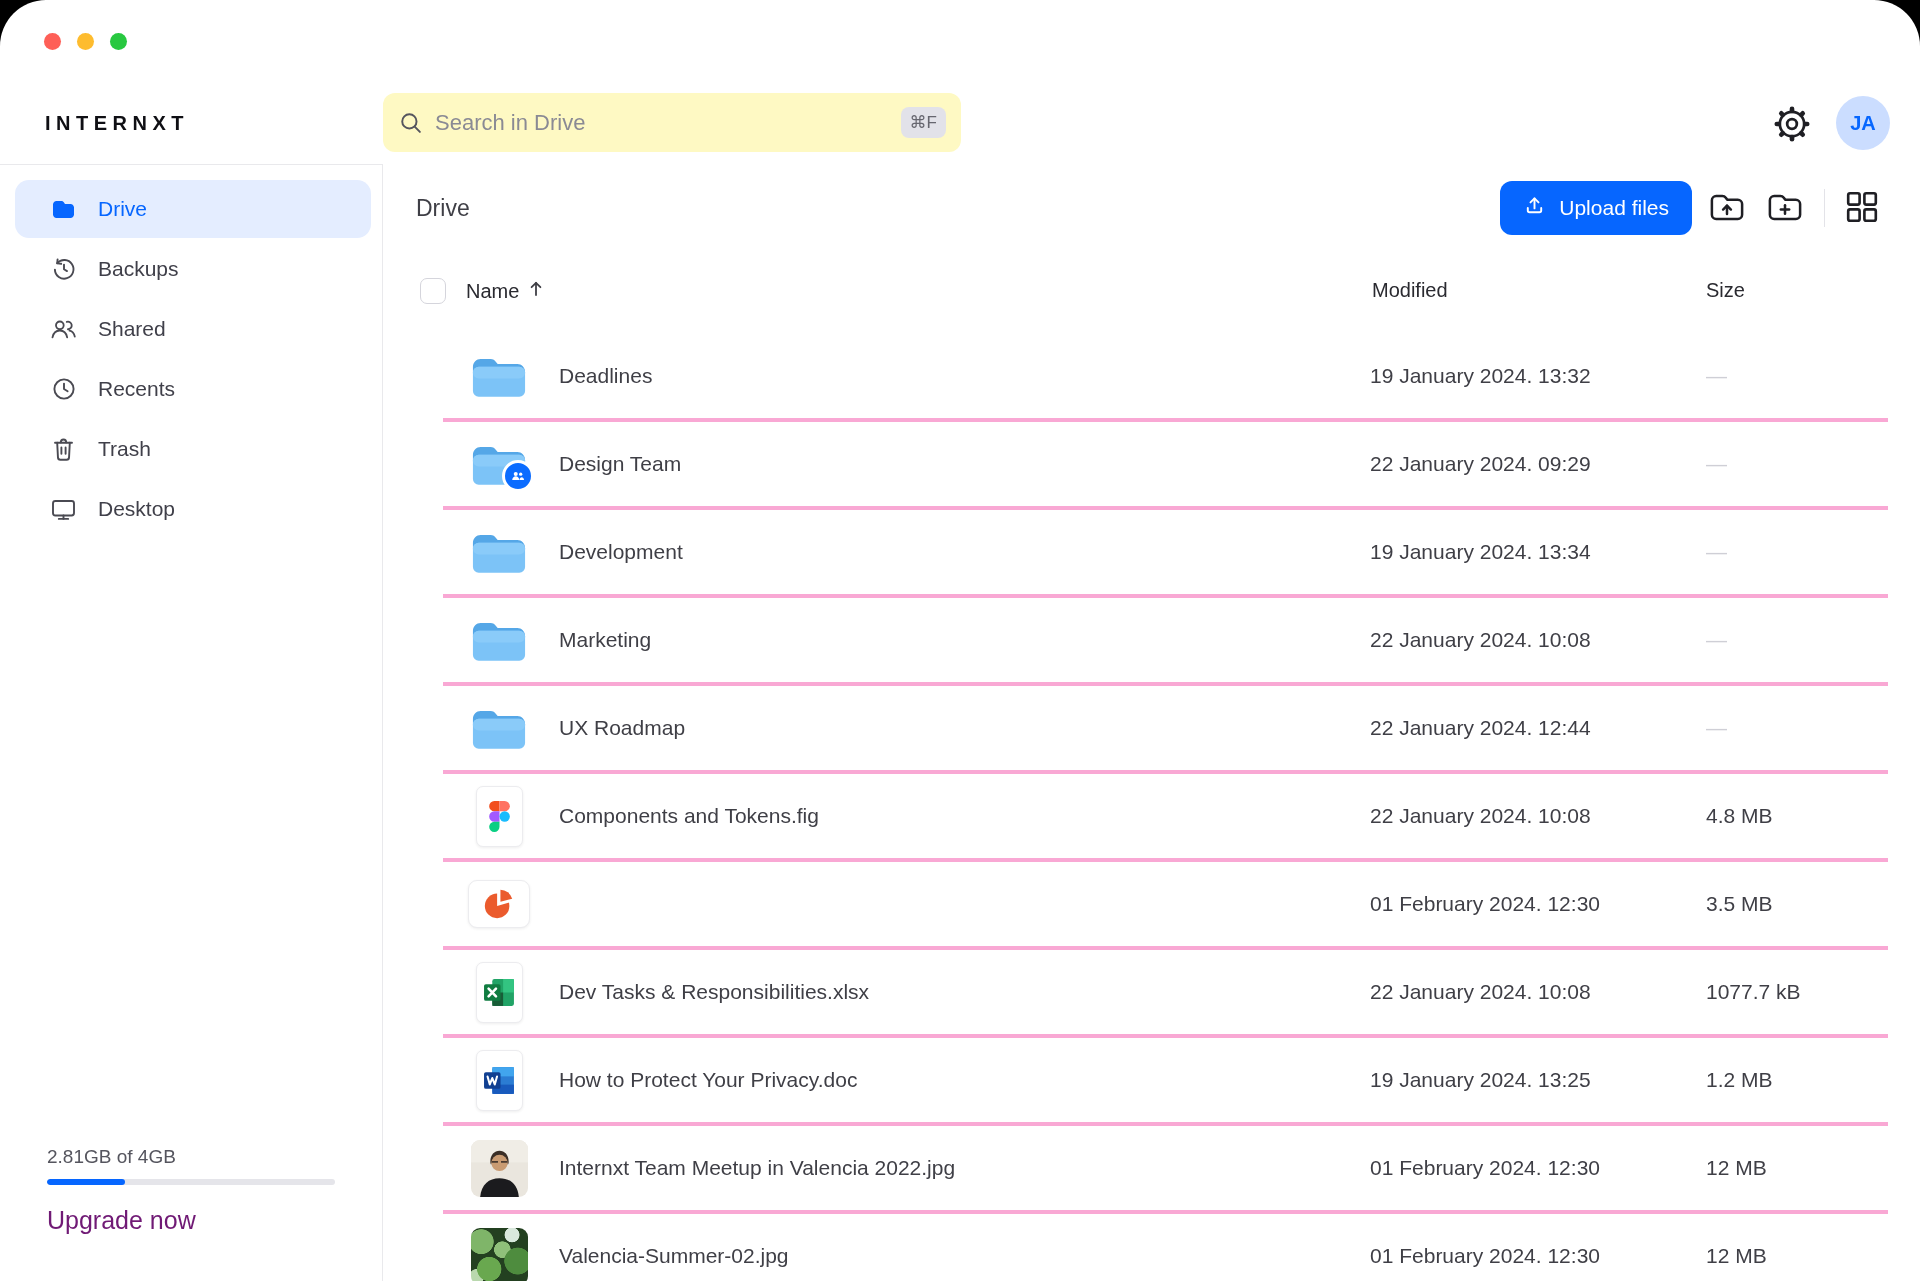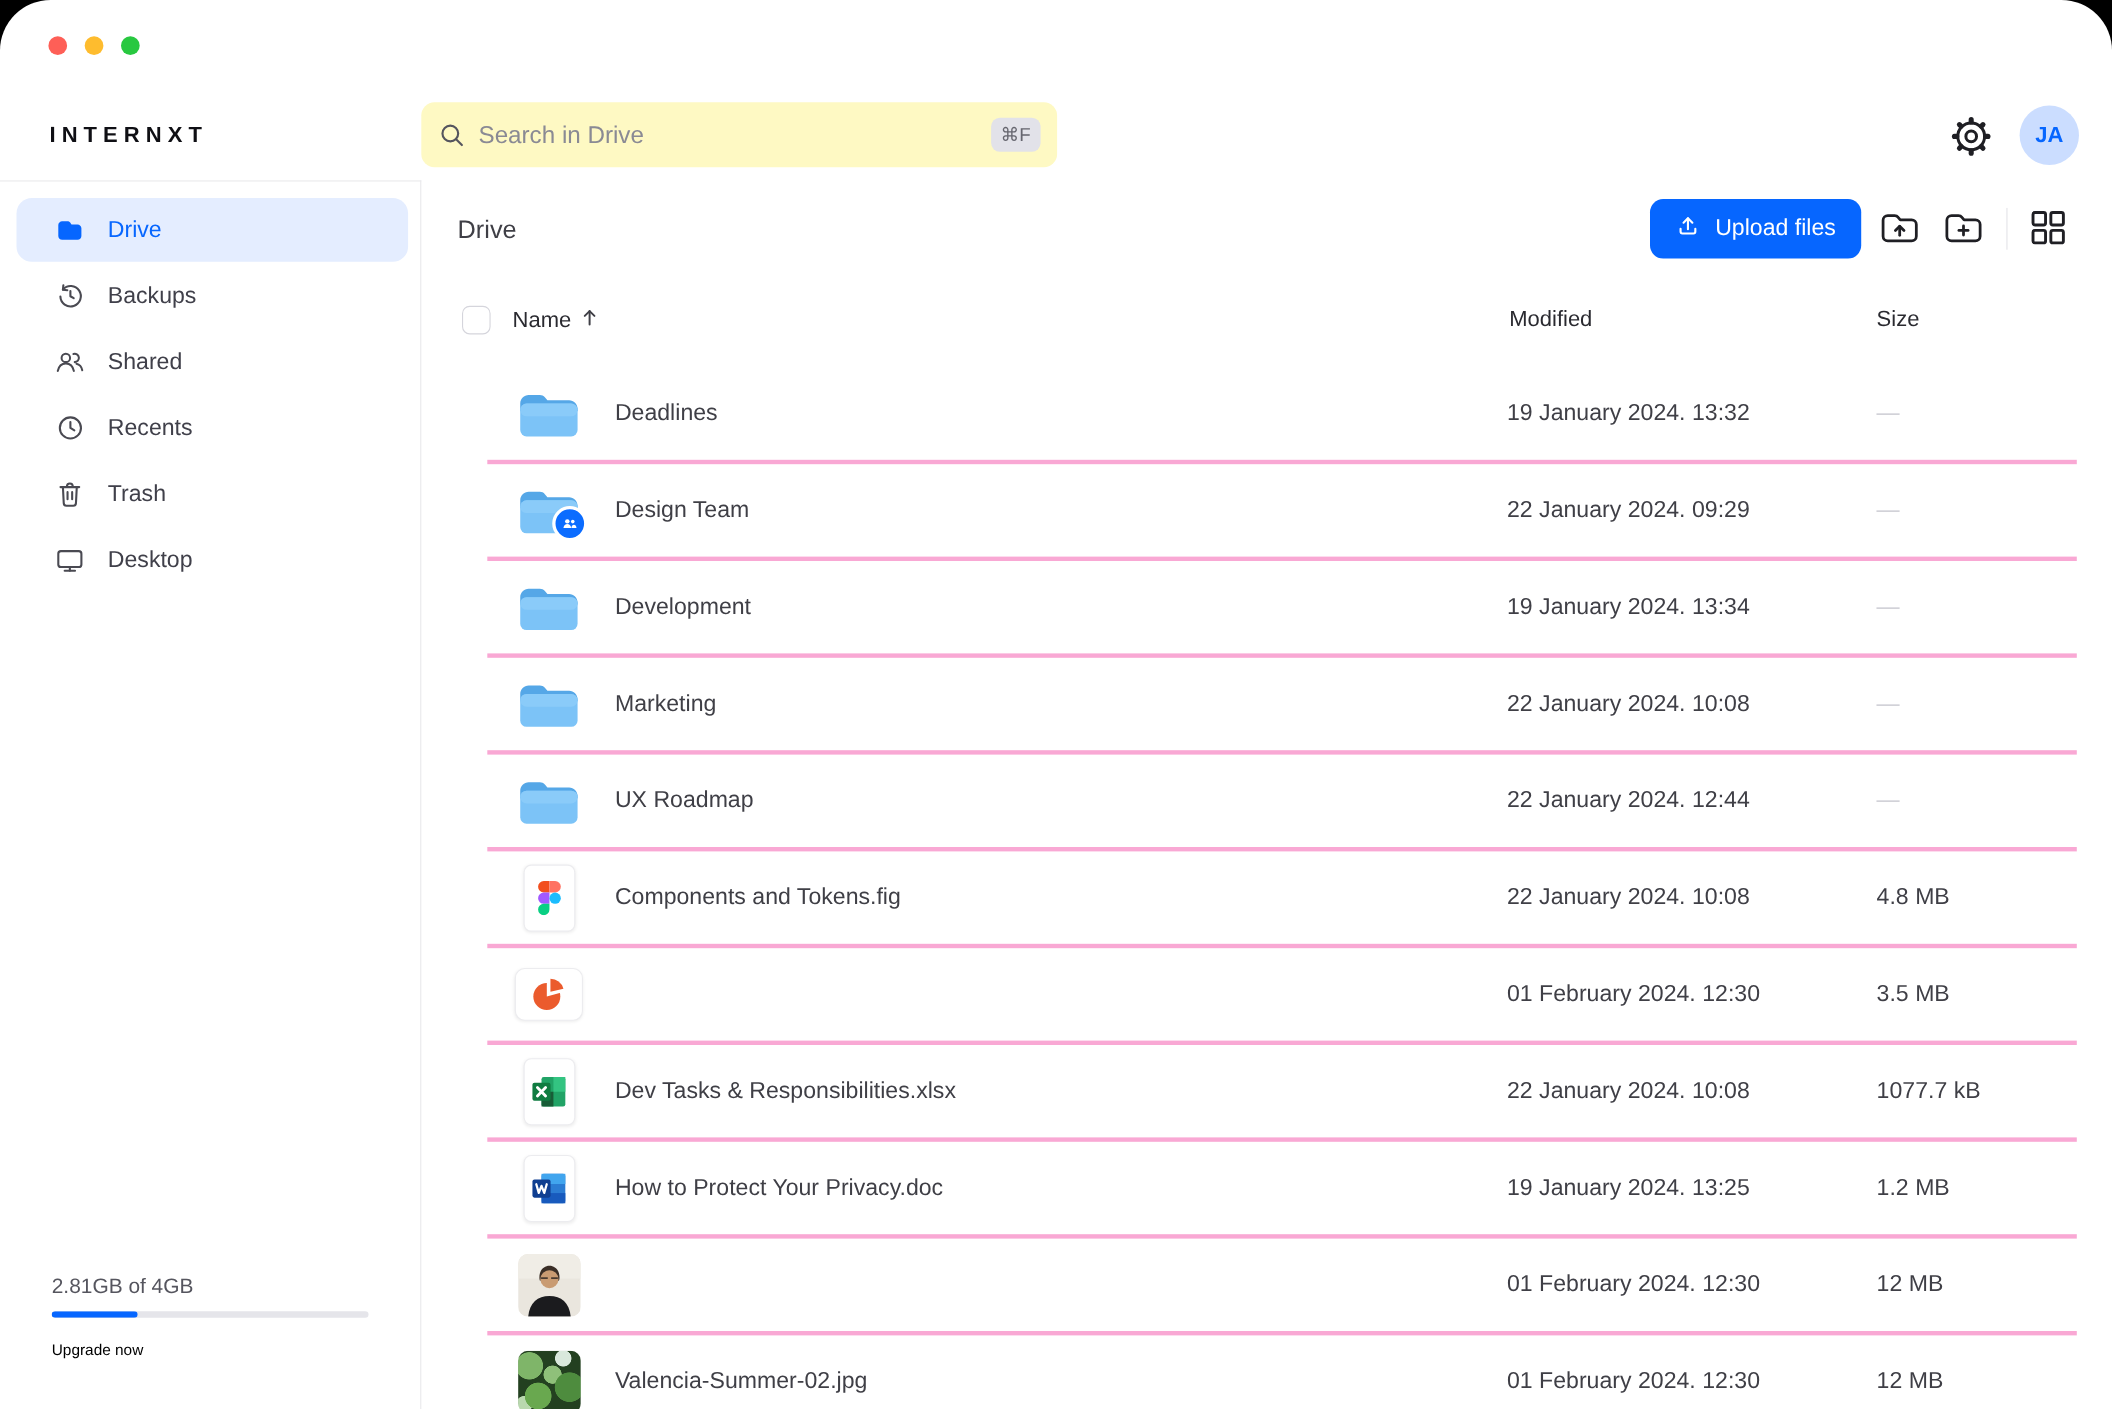--- a/index.html
+++ b/index.html
@@ -24,21 +24,21 @@
   .app-body{position:absolute;top:164px;left:0;right:0;bottom:0;display:flex;}
   .sidebar{width:383px;flex:0 0 auto;border-right:1px solid #E9E9EC;border-top:1px solid #E9E9EC;position:relative;box-sizing:border-box;}
   .nav{padding:15px 11px 0 15px;}
   .nav-item{height:58px;border-radius:14px;display:flex;align-items:center;padding-left:35px;margin-bottom:2px;font-size:21px;color:#40404A;cursor:pointer;}
   .nav-item .nicon{width:27px;height:27px;margin-right:21px;display:flex;align-items:center;justify-content:center;}
   .nav-item.active{background:#E4EDFF;color:#0666FF;font-weight:500;}
   .storage{position:absolute;left:47px;bottom:46px;width:288px;}
   .usage{font-size:19px;color:#55555E;margin-bottom:11px;}
   .bar{height:6px;background:#E5E5EA;border-radius:3px;margin-bottom:21px;overflow:hidden;}
   .bar-fill{height:100%;background:#0666FF;border-radius:3px;}
-  .upgrade{font-size:14px;color:#000000;font-weight:500;cursor:pointer;}
+  .upgrade{font-size:25px;color:#701a75;font-weight:500;cursor:pointer;}
 
   
   .main{flex:1;position:relative;}
   .page-title{position:absolute;left:33px;top:31px;font-size:23px;font-weight:500;color:#3F3F46;}
   .toolbar{position:absolute;right:35px;top:17px;height:54px;display:flex;align-items:center;}
   .upload-btn{height:54px;border-radius:12px;background:#0666FF;border:none;color:#fff;font-family:inherit;font-size:21px;font-weight:500;display:flex;align-items:center;gap:13px;padding:0 23px;cursor:pointer;}
   .icon-btn{width:46px;height:46px;display:flex;align-items:center;justify-content:center;background:none;border:none;padding:0;cursor:pointer;}
   .tb-gap{width:12px;}
   .tb-divider{width:1px;height:38px;background:#E3E3E8;margin:0 14px 0 16px;}
 
@@ -384,20 +384,21 @@
             <div class="cell-icon">
               <div class="thumb"><svg width="57" height="57" viewBox="0 0 56 56">
                   <rect width="56" height="56" fill="#EAE6DE"></rect>
                   <rect width="56" height="22" fill="#F0EDE6"></rect>
                   <path d="M19 21 c0-6.5 4-10.5 9-10.5 s9 4 9 10.5 c0 1.6-.3 2.7-.9 3.4 -.4-3.4-3-4.6-8.1-4.6 s-7.7 1.2-8.1 4.6 C19.3 23.7 19 22.6 19 21 Z" fill="#3A2E26"></path>
                   <circle cx="28" cy="22.5" r="8" fill="#C99B72"></circle>
                   <path d="M20.5 21.5 h6 M29.5 21.5 h6" stroke="#4a3b30" stroke-width="1.6"></path>
                   <path d="M9 56 c1.2-12.5 8.5-18.5 19-18.5 s17.8 6 19 18.5 Z" fill="#1B1B1E"></path>
                 </svg></div>
             </div>
+            <div class="cell-name">Internxt Team Meetup in Valencia 2022.jpg</div>
             <div class="cell-modified">01 February 2024. 12:30</div>
             <div class="cell-size">12 MB</div>
           </div>
           <div class="row">
             <div class="cell-icon">
               <div class="thumb thumb-foliage"></div>
             </div>
             <div class="cell-name">Valencia-Summer-02.jpg</div>
             <div class="cell-modified">01 February 2024. 12:30</div>
             <div class="cell-size">12 MB</div>

